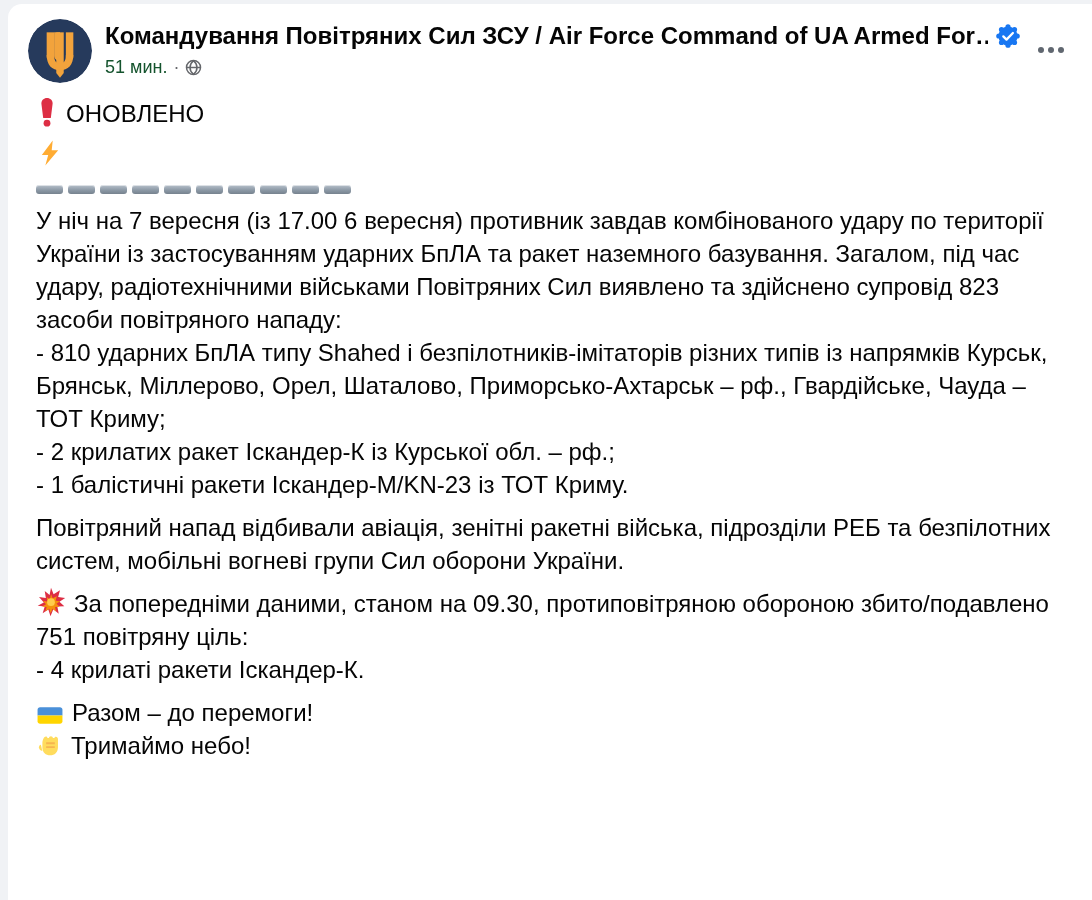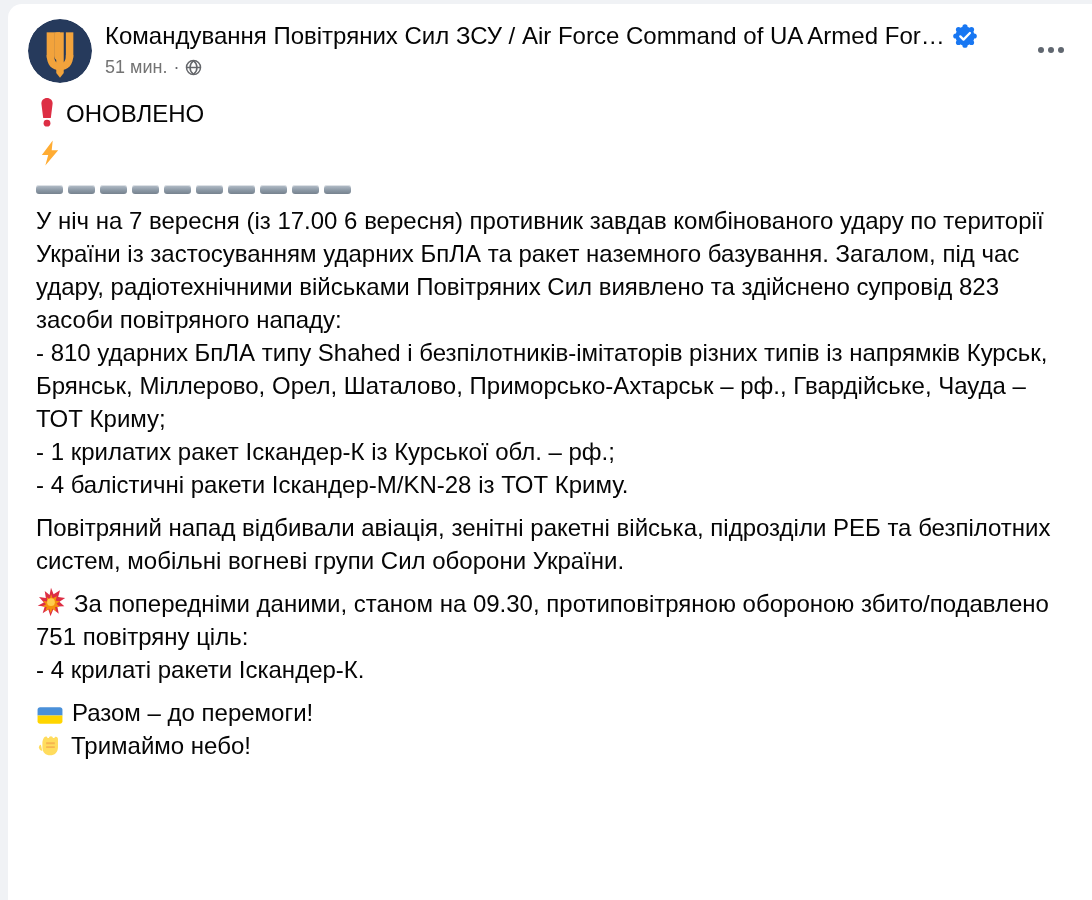--- a/index.html
+++ b/index.html
@@ -25,32 +25,32 @@
   .avatar {
     width: 64px; height: 64px;
     border-radius: 50%;
     flex: 0 0 64px;
     cursor: pointer;
     display: block;
   }
   .head-text { margin-left: 13px; flex: 1; min-width: 0; padding-top: 3px; }
   .title-row { display: flex; align-items: center; }
   .page-name {
-    font-size: 24px; font-weight: 400; color: #050505;
+    font-size: 24px; font-weight: 700; color: #050505;
     white-space: nowrap; overflow: hidden;
     cursor: pointer;
   }
   .badge { margin-left: 8px; flex: 0 0 auto; display: inline-flex; }
   .sub-row {
     display: flex; align-items: center;
     margin-top: 7px;
     font-size: 18px; color: #65676B;
   }
   .sub-row .sep { margin: 0 6px; }
-  .timestamp { color: #737373; text-decoration: none; cursor: pointer; }
+  .timestamp { color: #14532d; text-decoration: none; cursor: pointer; }
   .menu-btn {
     margin-left: 12px;
     padding: 14px 6px;
     display: flex; gap: 4px;
     cursor: pointer;
     align-self: flex-start;
     margin-top: 14px;
   }
   .menu-btn i {
     width: 6px; height: 6px; border-radius: 50%;
@@ -166,22 +166,22 @@
           <path fill="#FFAC33" d="M21.5 2 L7.5 20.5 h8.2 L12 34 L28.5 14.5 h-8.3 z"></path>
         </svg>
       </span>
     </div>
 
     <div class="divider-row"><span class="dash"></span><span class="dash"></span><span class="dash"></span><span class="dash"></span><span class="dash"></span><span class="dash"></span><span class="dash"></span><span class="dash"></span><span class="dash"></span><span class="dash"></span></div>
 
     <div class="block">
       <div>У ніч на 7 вересня (із 17.00 6 вересня) противник завдав комбінованого удару по території України із застосуванням ударних БпЛА та ракет наземного базування. Загалом, під час удару, радіотехнічними військами Повітряних Сил виявлено та здійснено супровід 823 засоби повітряного нападу:</div>
       <div>- 810 ударних БпЛА типу Shahed і безпілотників-імітаторів різних типів із напрямків Курськ, Брянськ, Міллерово, Орел, Шаталово, Приморсько-Ахтарськ – рф., Гвардійське, Чауда – ТОТ Криму;</div>
-      <div>- 1 крилатих ракет Іскандер-К із Курської обл. – рф.;</div>
-      <div>- 4 балістичні ракети Іскандер-М/KN-28 із ТОТ Криму.</div>
+      <div>- 2 крилатих ракет Іскандер-К із Курської обл. – рф.;</div>
+      <div>- 1 балістичні ракети Іскандер-М/KN-23 із ТОТ Криму.</div>
     </div>
 
     <div class="block">Повітряний напад відбивали авіація, зенітні ракетні війська, підрозділи РЕБ та безпілотних систем, мобільні вогневі групи Сил оборони України.</div>
 
     <div class="block">
       <div>
         <span class="emoji">
           <svg width="30" height="30" viewBox="0 0 36 36">
             <path fill="#DD2E44" d="M18 1 l3.1 7.6 L28.8 4 l-2.2 7.9 L35 13.1 l-6.9 4.6 L34 23 l-8.4 .5 L27.3 32 l-6.5 -5.2 L17.4 35 l-2.6 -8 L8 31.4 l2.5 -8 L2 22.5 l7.4 -4 L3.6 12 l8.2 1.1 L10.5 4.8 l5.8 4.8 z"></path>
             <path fill="#F4900C" d="M18 8.5 l2 5 l5 -2.3 l-1.4 5.2 l5.4 .8 l-4.5 3 l3.9 3.5 l-5.5 .3 l1.1 5.5 l-4.2 -3.4 l-2.2 5.3 l-1.7 -5.2 l-4.7 2.9 l1.6 -5.2 l-5.5 -.6 l4.8 -2.6 l-3.7 -4 l5.3 .7 l-.8 -5.4 l3.7 3.1 z"></path>

